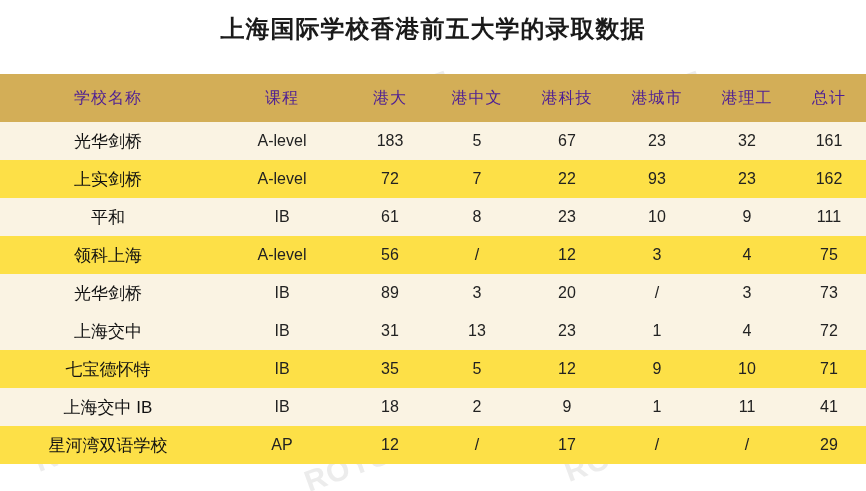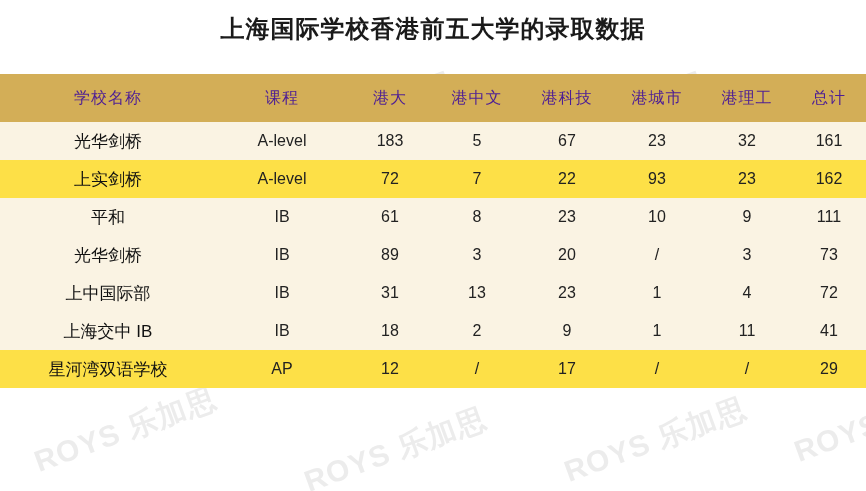--- a/index.html
+++ b/index.html
@@ -152,39 +152,59 @@
         <tr class="odd">
           <td class="school">平和</td>
           <td>IB</td>
           <td>61</td>
           <td>8</td>
           <td>23</td>
           <td>10</td>
           <td>9</td>
           <td>111</td>
         </tr>
+        <tr class="even">
+          <td class="school">领科上海</td>
+          <td>A-level</td>
+          <td>56</td>
+          <td>/</td>
+          <td>12</td>
+          <td>3</td>
+          <td>4</td>
+          <td>75</td>
+        </tr>
         <tr class="odd">
           <td class="school">光华剑桥</td>
           <td>IB</td>
           <td>89</td>
           <td>3</td>
           <td>20</td>
           <td>/</td>
           <td>3</td>
           <td>73</td>
         </tr>
         <tr class="odd">
-          <td class="school">上中国际部</td>
+          <td class="school">上海交中</td>
           <td>IB</td>
           <td>31</td>
           <td>13</td>
           <td>23</td>
           <td>1</td>
           <td>4</td>
           <td>72</td>
+        </tr>
+        <tr class="even">
+          <td class="school">七宝德怀特</td>
+          <td>IB</td>
+          <td>35</td>
+          <td>5</td>
+          <td>12</td>
+          <td>9</td>
+          <td>10</td>
+          <td>71</td>
         </tr>
         <tr class="odd">
           <td class="school">上海交中 IB</td>
           <td>IB</td>
           <td>18</td>
           <td>2</td>
           <td>9</td>
           <td>1</td>
           <td>11</td>
           <td>41</td>

